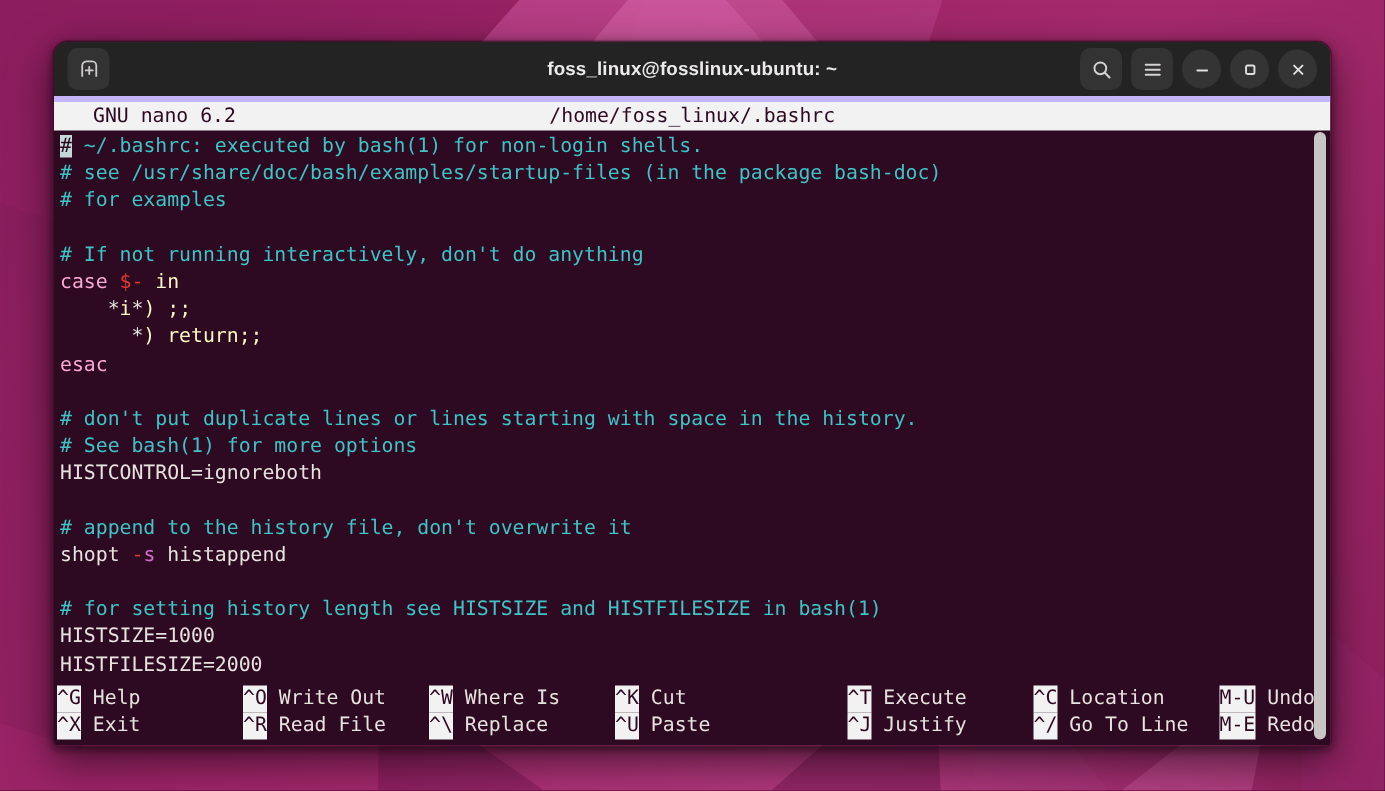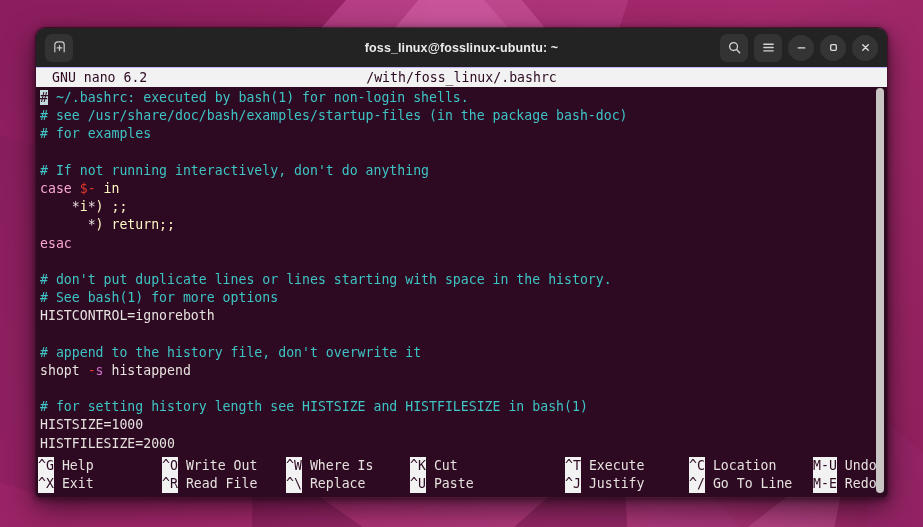--- a/index.html
+++ b/index.html
@@ -115,21 +115,21 @@
 
   
   #titlebar {
     height: 40px;
     flex: 0 0 40px;
     background: #232323;
     display: flex;
     align-items: center;
     padding: 0 9px;
     position: relative;
-    border-bottom: 1px solid #c4b5fd;
+    border-bottom: 4px solid #c4b5fd;
   }
 
   .tb-btn {
     width: 28px; height: 28px;
     border-radius: 7px;
     background: #333333;
     display: flex; align-items: center; justify-content: center;
     cursor: pointer;
     flex: 0 0 auto;
   }
@@ -175,21 +175,21 @@
   }
 
   
   #nano-titlebar {
     height: 19px;
     background: #f2f2f2;
     color: #2d0922;
     display: flex;
     align-items: center;
     position: relative;
-    padding: 0 2px;
+    padding: 0 12px;
     font-size: 13.2px;
     line-height: 19px;
     white-space: pre;
   }
   #nano-version { margin-left: 14px; }
   #nano-filename {
     position: absolute;
     left: 0; right: 0;
     text-align: center;
     font-size: 13.2px;
@@ -333,21 +333,21 @@
         </span>
       </div>
 
     </div>
   </div>
 
   <div id="terminal-body">
 
     <div id="nano-titlebar">
       <span id="nano-version">GNU nano 6.2</span>
-      <span id="nano-filename">/with/foss_linux/.bashrc</span>
+      <span id="nano-filename">/home/foss_linux/.bashrc</span>
     </div>
 
     <div id="editor"><div class="code-line"><span class="cursor">#</span><span class="c-comment"> ~/.bashrc: executed by bash(1) for non-login shells.</span></div><div class="code-line"><span class="c-comment"># see /usr/share/doc/bash/examples/startup-files (in the package bash-doc)</span></div><div class="code-line"><span class="c-comment"># for examples</span></div><div class="code-line">&nbsp;</div><div class="code-line"><span class="c-comment"># If not running interactively, don't do anything</span></div><div class="code-line"><span class="c-keyword">case </span><span class="c-var">$-</span><span class="c-green"> in</span></div><div class="code-line"><span class="c-plain">    *</span><span class="c-green">i</span><span class="c-plain">*</span><span class="c-green">) ;;</span></div><div class="code-line"><span class="c-plain">      *</span><span class="c-green">) return;;</span></div><div class="code-line"><span class="c-keyword">esac</span></div><div class="code-line">&nbsp;</div><div class="code-line"><span class="c-comment"># don't put duplicate lines or lines starting with space in the history.</span></div><div class="code-line"><span class="c-comment"># See bash(1) for more options</span></div><div class="code-line"><span class="c-plain">HISTCONTROL=ignoreboth</span></div><div class="code-line">&nbsp;</div><div class="code-line"><span class="c-comment"># append to the history file, don't overwrite it</span></div><div class="code-line"><span class="c-plain">shopt </span><span class="c-flagdash">-</span><span class="c-flag">s</span><span class="c-plain"> histappend</span></div><div class="code-line">&nbsp;</div><div class="code-line"><span class="c-comment"># for setting history length see HISTSIZE and HISTFILESIZE in bash(1)</span></div><div class="code-line"><span class="c-plain">HISTSIZE=1000</span></div><div class="code-line"><span class="c-plain">HISTFILESIZE=2000</span></div></div>
 
     <div id="nano-helpbar">
         <div class="help-row"><div class="help-cell" style="width: 124px;"><span class="help-key">^G</span><span class="help-label">Help</span></div><div class="help-cell" style="width: 124px;"><span class="help-key">^O</span><span class="help-label">Write Out</span></div><div class="help-cell" style="width: 124px;"><span class="help-key">^W</span><span class="help-label">Where Is</span></div><div class="help-cell" style="width: 155px;"><span class="help-key">^K</span><span class="help-label">Cut</span></div><div class="help-cell" style="width: 124px;"><span class="help-key">^T</span><span class="help-label">Execute</span></div><div class="help-cell" style="width: 124px;"><span class="help-key">^C</span><span class="help-label">Location</span></div><div class="help-cell" style="width: 100px;"><span class="help-key">M-U</span><span class="help-label">Undo</span></div></div>
         <div class="help-row"><div class="help-cell" style="width: 124px;"><span class="help-key">^X</span><span class="help-label">Exit</span></div><div class="help-cell" style="width: 124px;"><span class="help-key">^R</span><span class="help-label">Read File</span></div><div class="help-cell" style="width: 124px;"><span class="help-key">^\</span><span class="help-label">Replace</span></div><div class="help-cell" style="width: 155px;"><span class="help-key">^U</span><span class="help-label">Paste</span></div><div class="help-cell" style="width: 124px;"><span class="help-key">^J</span><span class="help-label">Justify</span></div><div class="help-cell" style="width: 124px;"><span class="help-key">^/</span><span class="help-label">Go To Line</span></div><div class="help-cell" style="width: 100px;"><span class="help-key">M-E</span><span class="help-label">Redo</span></div></div>
       </div>
 
     <div id="terminal-scrollbar">

